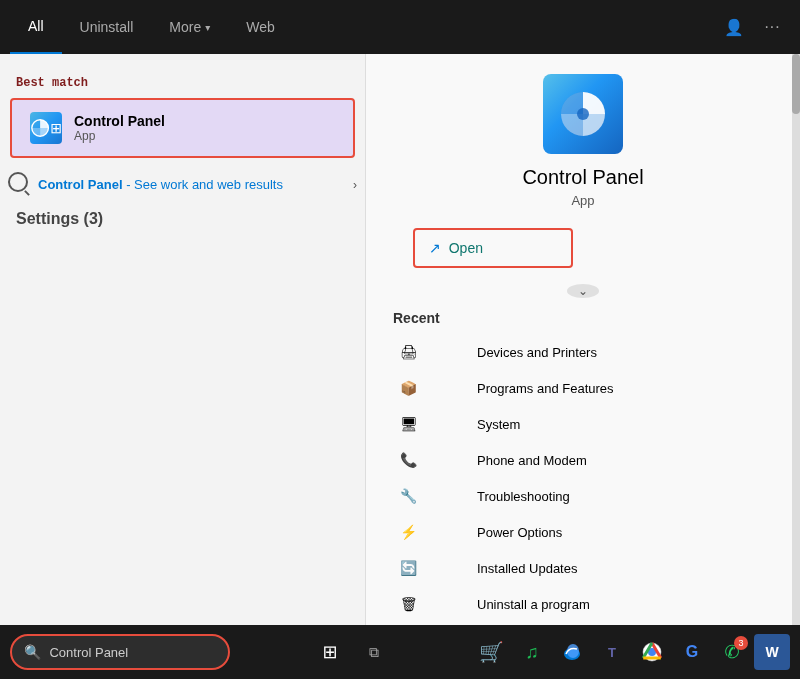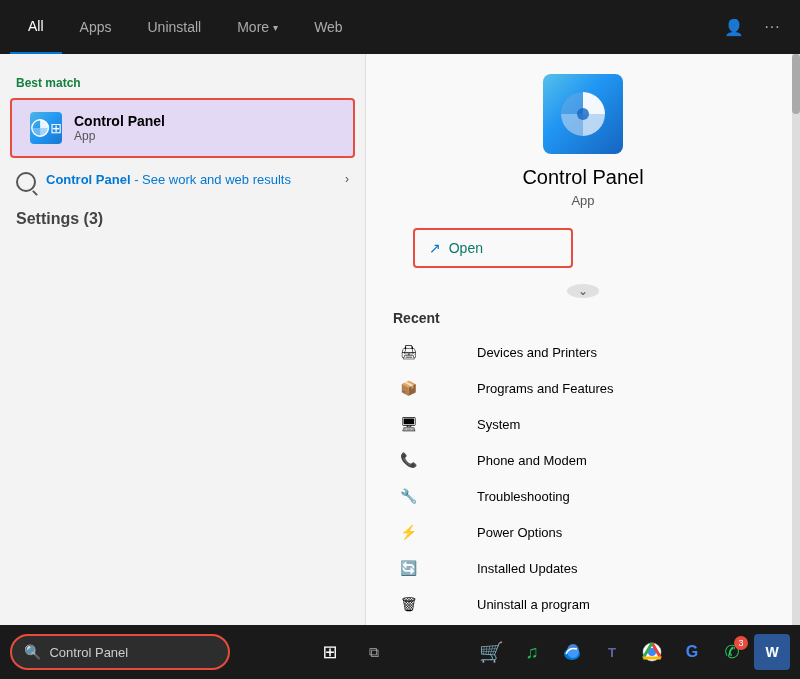--- a/index.html
+++ b/index.html
@@ -55,23 +55,24 @@
       width: 365px;
       background: #f3f3f3;
       padding: 16px 0;
       display: flex;
       flex-direction: column;
       overflow-y: auto;
     }
 
     .section-label {
       font-size: 12px;
-      color: #15803d;
+      color: #7f1d1d;
       font-weight: 600;
       padding: 6px 16px 4px 16px;
+      font-family: Liberation Mono, monospace;
     }
 
     .best-match-item {
       display: flex;
       align-items: center;
       padding: 10px 16px;
       margin: 4px 10px;
       background: #e3d9f5;
       border: 2px solid #e74c3c;
       border-radius: 4px;
@@ -109,22 +110,22 @@
       font-weight: 600;
       color: #000;
     }
     .item-text-sub {
       font-size: 12px;
       color: #555;
     }
 
     .search-web-item {
       display: flex;
-      align-items: flex-start;
-      padding: 10px 16px;
+      align-items: flex-end;
+      padding: 10px 8px;
       cursor: pointer;
     }
     .search-icon-circle {
       width: 20px;
       height: 20px;
       border: 2px solid #555;
       border-radius: 50%;
       margin-right: 10px;
       flex-shrink: 0;
       position: relative;
@@ -387,23 +388,20 @@
     .icon-teams { color: #6264a7; }
     .icon-store { color: #0078d4; }
   </style>
 </head>
 <body>
 
 <div class="search-popup">
   <div class="nav-tabs">
     <div class="nav-tab active">
       <span>All</span>
-    </div>
-    <div class="nav-tab">
-      <span>Apps</span>
     </div>
     <div class="nav-tab">
       <span>Uninstall</span>
     </div>
     <div class="nav-tab">
       <span>More</span>
       <span class="chevron">▾</span>
     </div>
     <div class="nav-tab">
       <span>Web</span>

